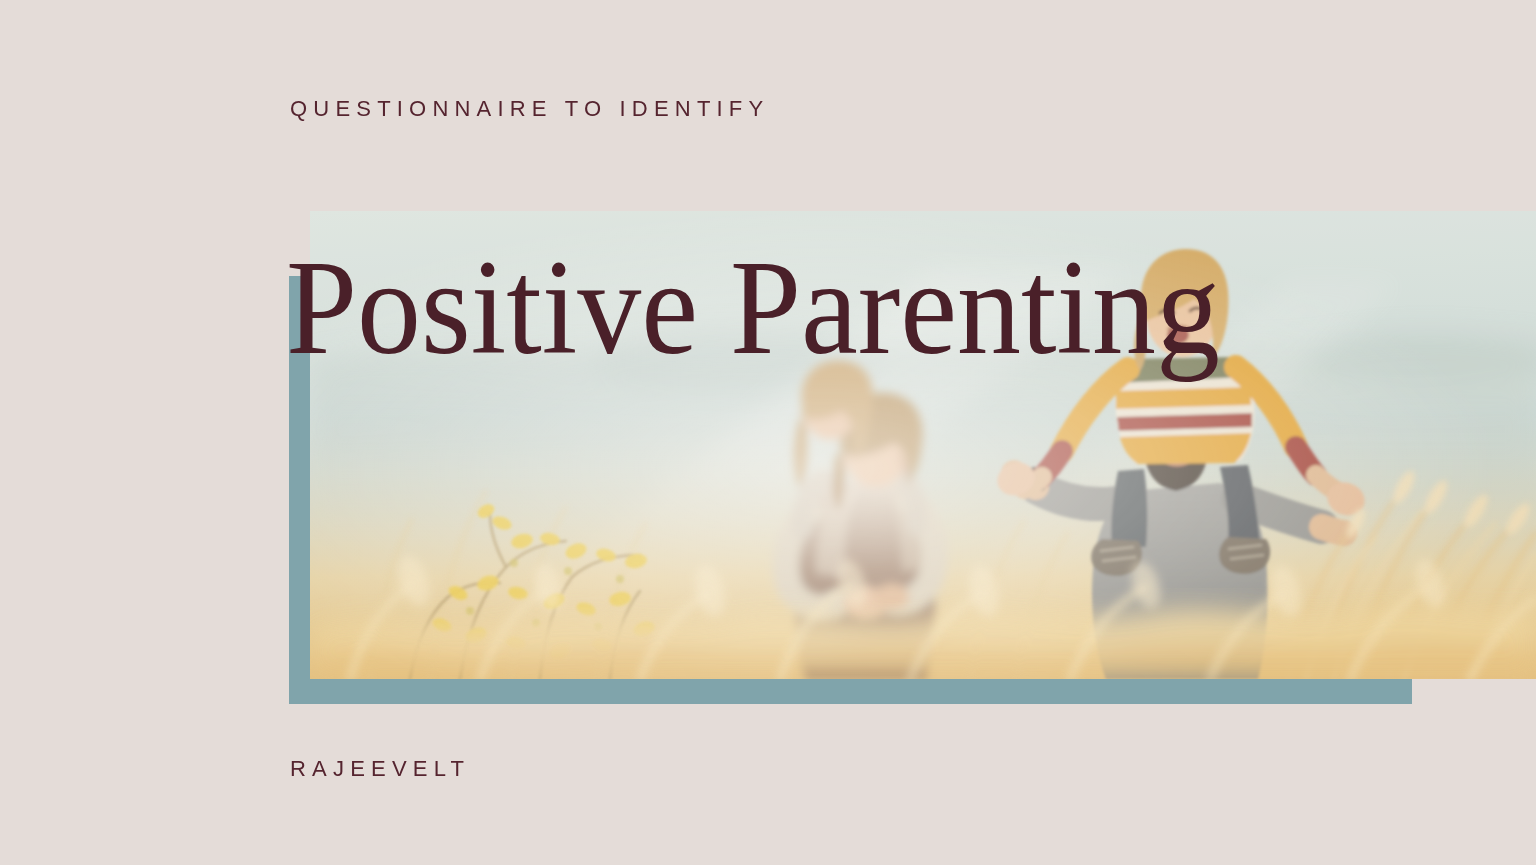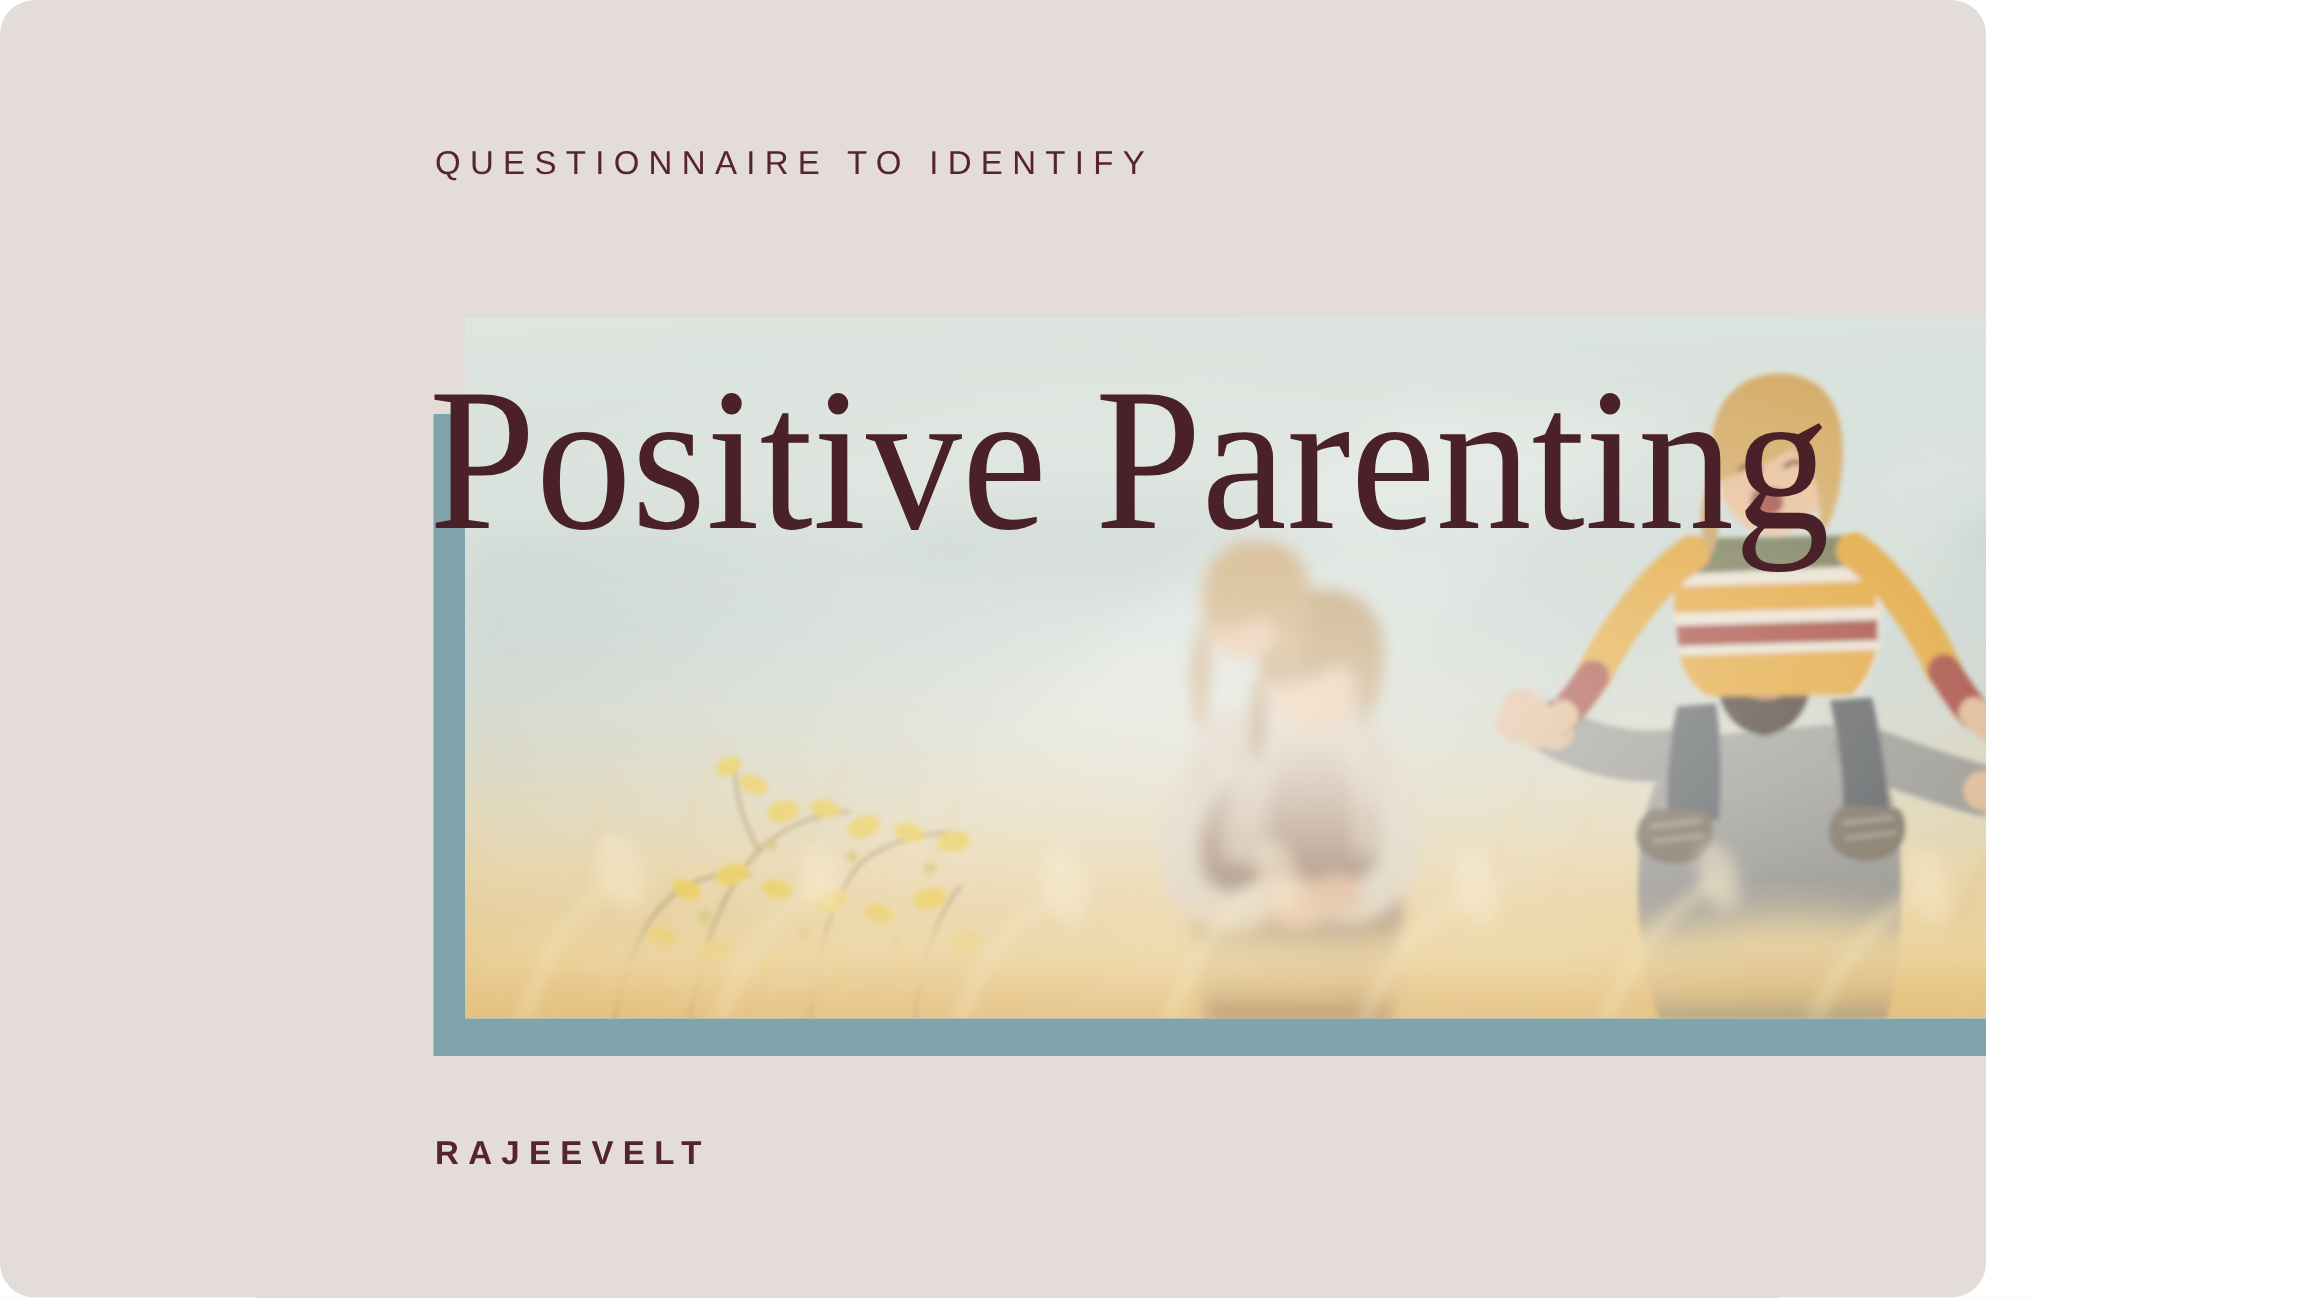--- a/index.html
+++ b/index.html
@@ -2,26 +2,25 @@
 <html><head>
 <meta charset="utf-8">
 <style>
   html, body {
     margin: 0;
     padding: 0;
     background: #ffffff;
   }
   .slide {
     position: relative;
-    width: 1324px;
+    width: 1536px;
     height: 865px;
     overflow: hidden;
     background: #e4dcd8;
     font-family: "Liberation Sans", sans-serif;
-    border-radius: 23px;
   }
 
   
   .teal-frame {
     position: absolute;
     left: 289px;
     top: 276px;
     width: 1123px;
     height: 428px;
     background: #80a4ab;
@@ -61,21 +60,21 @@
     color: #4a2029;
     white-space: nowrap;
     transform: scaleX(0.94);
     transform-origin: left top;
   }
   .footer-brand {
     position: absolute;
     left: 290px;
     top: 756px;
     font-size: 22px;
-    font-weight: 700;
+    font-weight: 400;
     letter-spacing: 6.2px;
     color: #55242f;
     white-space: nowrap;
   }
 </style>
 </head>
 <body>
 
 <div class="slide">
 

